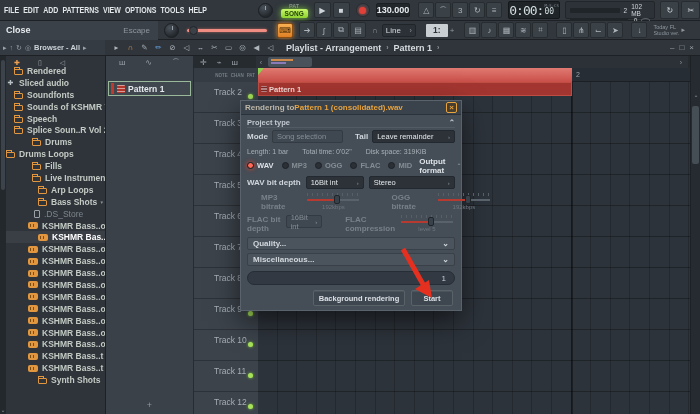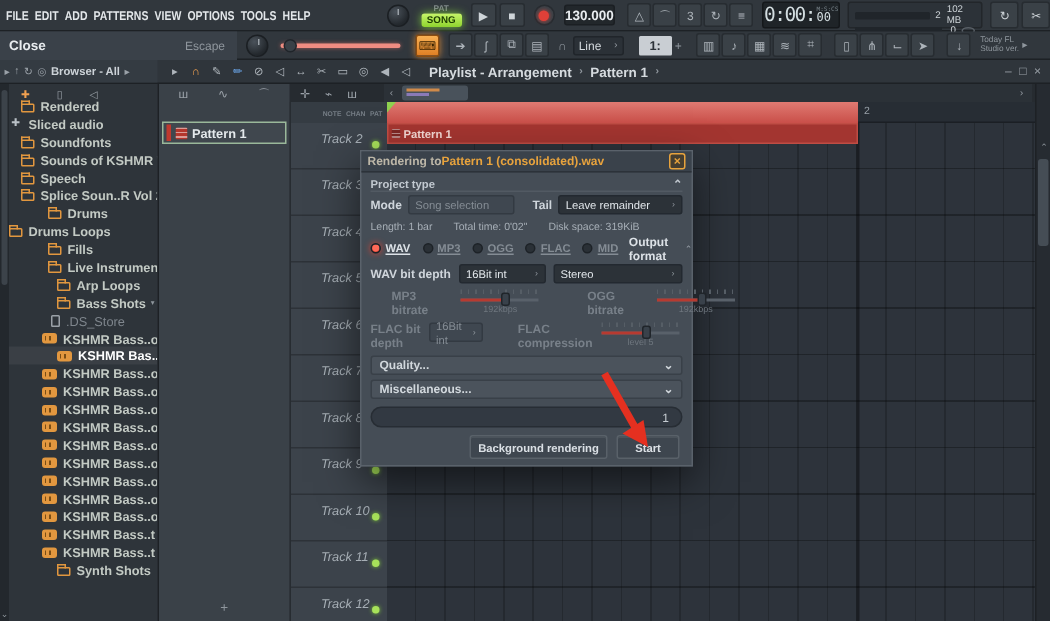--- a/index.html
+++ b/index.html
@@ -112,21 +112,21 @@
         background-image:repeating-linear-gradient(180deg,rgba(255,255,255,.5) 0 1px,transparent 1px 3px);}
   .pitem .plabel{font-size:8.5px;color:#e4e9ec;font-weight:bold;}
   .padd{position:absolute;left:0;bottom:4px;width:100%;text-align:center;color:#8f969d;font-size:9px;}
 
   
   .theads{position:absolute;left:193px;top:68px;width:65px;height:346px;background:#3c434b;border-left:1px solid #272c31;}
   .tcols{position:absolute;left:0;top:0;width:65px;height:14px;background:#353c43;display:flex;gap:3px;
         justify-content:flex-end;align-items:center;padding-right:4px;}
   .tcol{font-size:4.5px;color:#767e86;font-weight:bold;}
   .trows{position:absolute;left:0;top:14px;width:65px;}
-  .trow{height:31px;border-bottom:1px solid rgba(0,0,0,.25);position:relative;font-style:italic;}
+  .trow{height:31px;border-bottom:1px solid rgba(0,0,0,.25);position:relative;}
   .tname{position:absolute;left:20px;top:5px;font-size:8.5px;color:#a6aeb5;}
   .led{position:absolute;right:6px;top:12px;width:5px;height:5px;border-radius:50%;background:#a8e25a;box-shadow:0 0 3px #7fc63a;}
 
   
   .hscroll{position:absolute;left:256px;top:56px;width:432px;height:12px;background:#2b3137;display:flex;align-items:center;}
   .hsbtn{width:10px;text-align:center;color:#8f969d;font-size:7px;}
   .hsthumb{position:relative;width:44px;height:10px;background:#49525b;border-radius:2px;margin-left:2px;}
   .hsthumb i{position:absolute;left:3px;top:2px;width:22px;height:2px;background:#d08a4a;}
   .hsthumb em{position:absolute;left:3px;top:5px;width:15px;height:2px;background:#8a7ab8;}
   .hsright{margin-left:auto;display:flex;gap:4px;margin-right:2px;}
@@ -169,21 +169,21 @@
   .dlabel.off{color:#788089;}
   .dd{height:13px;background:#2c3238;border:1px solid #232930;border-radius:2px;display:flex;align-items:center;
         padding:0 4px;font-size:7.5px;color:#e2e7eb;}
   .dd .arr{margin-left:auto;color:#8f969d;font-size:6px;padding-left:4px;}
   .dd.off{background:#3f4750;border-color:#333a42;color:#858d95;}
   .inforow{height:12px;gap:0;font-size:7px;color:#a7afb7;}
   .inforow span{margin-right:14px;}
   .fmtrow{height:13px;gap:7px;margin-top:2px;}
   .fmt{display:flex;align-items:center;}
   .fradio{width:7px;height:7px;border-radius:50%;background:#2a3036;border:1px solid #1d2227;margin-right:3px;}
-  .flabel{font-size:7.5px;font-weight:bold;color:#848c94;text-decoration:underline;}
+  .flabel{font-size:7.5px;font-weight:bold;color:#848c94;}
   .fmt.on .fradio{background:radial-gradient(circle at 50% 45%,#ff6a58 0 2px,#d8372a 3px);box-shadow:0 0 4px #e04030;}
   .fmt.on .flabel{color:#dde2e7;}
   .ofl{margin-left:auto;font-size:8px;font-weight:bold;color:#dde2e7;}
   .wavrow{height:17px;gap:5px;margin-top:2px;}
   .slgroup{display:flex;flex-direction:column;align-items:center;}
   .slider{position:relative;width:56px;height:11px;}
   .slider .ticks{position:absolute;top:0;left:2px;right:2px;height:3px;
         background:repeating-linear-gradient(90deg,#565e66 0 1px,transparent 1px 5px);}
   .slider .track{position:absolute;top:6px;left:2px;right:2px;height:2px;background:#59616a;}
   .slider .fill{position:absolute;top:6px;left:2px;width:30px;height:2px;background:#b73a30;}

